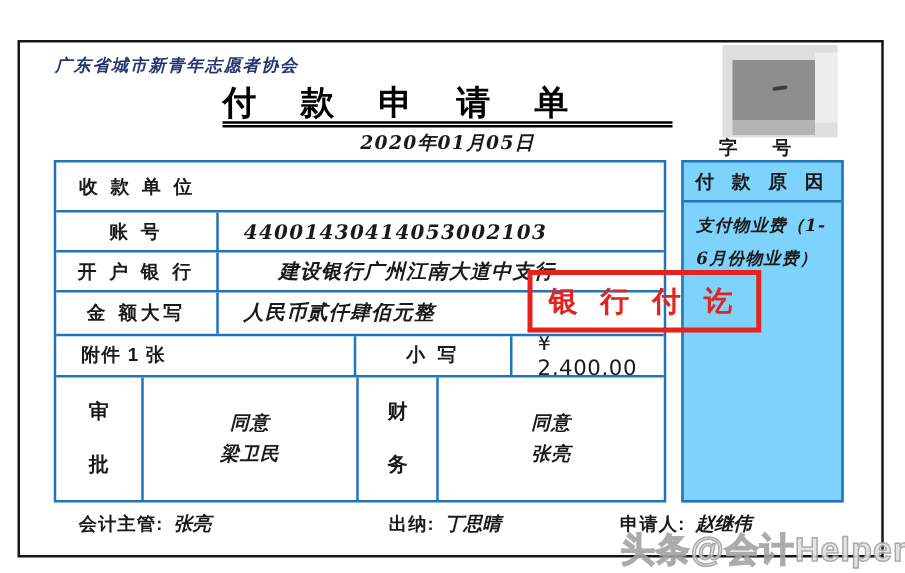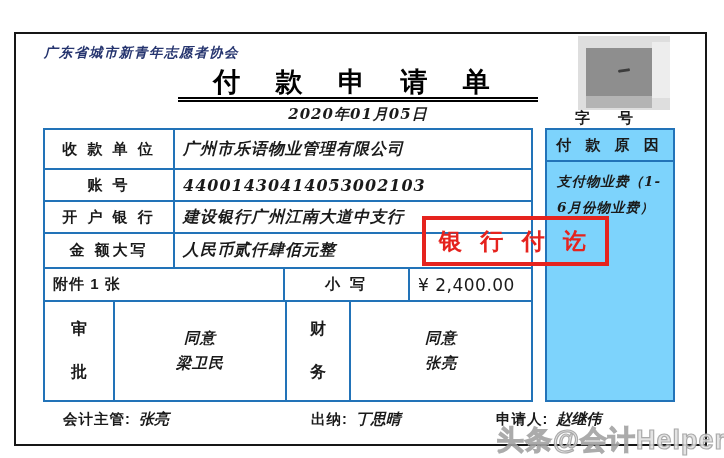--- a/index.html
+++ b/index.html
@@ -15,21 +15,21 @@
 
   
   .frame{position:absolute;left:14px;top:32px;width:693px;height:414px;
     border:2.5px solid #161616;background:#fff;}
 
   
   .org{position:absolute;left:44px;top:44px;font-size:13.5px;font-weight:700;
     font-style:italic;color:var(--navy);letter-spacing:1.5px;
     font-family:"DejaVu Serif","Liberation Serif",serif;white-space:nowrap;}
   .title{position:absolute;left:178px;top:64px;width:360px;height:38px;
-    text-align:center;font-size:27px;font-weight:800;letter-spacing:13px;
+    font-size:27px;font-weight:800;letter-spacing:13px;
     border-bottom:5px double #000;font-family:"DejaVu Sans",sans-serif;
     white-space:nowrap;color:#000;}
   .date{position:absolute;left:178px;top:105px;width:360px;text-align:center;
     font-size:15px;font-weight:600;font-style:italic;letter-spacing:1px;
     font-family:"DejaVu Serif",serif;}
   .docno{position:absolute;left:545px;top:109px;width:130px;text-align:center;
     font-size:15px;font-weight:700;letter-spacing:12px;white-space:nowrap;}
 
   
   .blur{position:absolute;left:578px;top:36px;width:92px;height:74px;}
@@ -39,27 +39,27 @@
   .blur .b4{position:absolute;left:74px;top:6px;width:18px;height:56px;background:#ededed;}
   .blur .mark{position:absolute;left:40px;top:33px;width:12px;height:3px;background:#3c3c3c;
     transform:rotate(-8deg);border-radius:2px;}
 
   
   .tbl{position:absolute;left:43px;top:128px;width:490px;height:274px;
     border:2px solid var(--blue);display:flex;flex-direction:column;background:#fff;}
   .row{display:flex;border-bottom:2px solid var(--blue);}
   .row:last-child{border-bottom:none;flex:1;}
   .cell{display:flex;align-items:center;border-right:2px solid var(--blue);
-    padding:0 8px;overflow:hidden;}
+    padding:0 20px;overflow:hidden;}
   .cell:last-child{border-right:none;}
   .lblcell{width:130px;justify-content:center;}
   .lbl{font-size:15px;font-weight:700;letter-spacing:3px;white-space:nowrap;}
   .hw{font-family:"DejaVu Serif","Liberation Serif",serif;font-style:italic;
     font-weight:700;font-size:16px;letter-spacing:1px;white-space:nowrap;}
-  .r1{height:40px;} .r2{height:32px;} .r3{height:32px;} .r4{height:35px;} .r5{height:33px;}
+  .r1{height:40px;} .r2{height:32px;} .r3{height:32px;gap:28px;} .r4{height:35px;} .r5{height:33px;}
   .c-attach{width:240px;}
   .c-small{width:125px;justify-content:center;text-align:right;}
   .c-amt{flex:1;}
   .amt{font-size:17px;font-weight:400;letter-spacing:.5px;font-family:"DejaVu Sans",sans-serif;}
   .c-appr{width:70px;} .c-apprsig{width:172px;} .c-fin{width:64px;} .c-finsig{flex:1;}
   .vlabel{display:flex;flex-direction:column;align-items:center;justify-content:center;
     width:100%;gap:22px;font-size:16px;font-weight:700;}
   .sig{display:flex;flex-direction:column;align-items:center;justify-content:center;
     width:100%;gap:6px;}
   .sig .hw{font-size:15px;}
@@ -111,23 +111,20 @@
     <div class="mark"></div>
   </div>
 
   <div class="docno">字 号</div>
 
   <div class="tbl">
     <div class="row r1">
       <div class="cell lblcell">
         <span class="lbl">收 款 单 位</span>
       </div>
-      <div class="cell">
-        <span class="hw">广州市乐语物业管理有限公司</span>
-      </div>
     </div>
     <div class="row r2">
       <div class="cell lblcell">
         <span class="lbl">账    号</span>
       </div>
       <div class="cell">
         <span class="hw">44001430414053002103</span>
       </div>
     </div>
     <div class="row r3">

